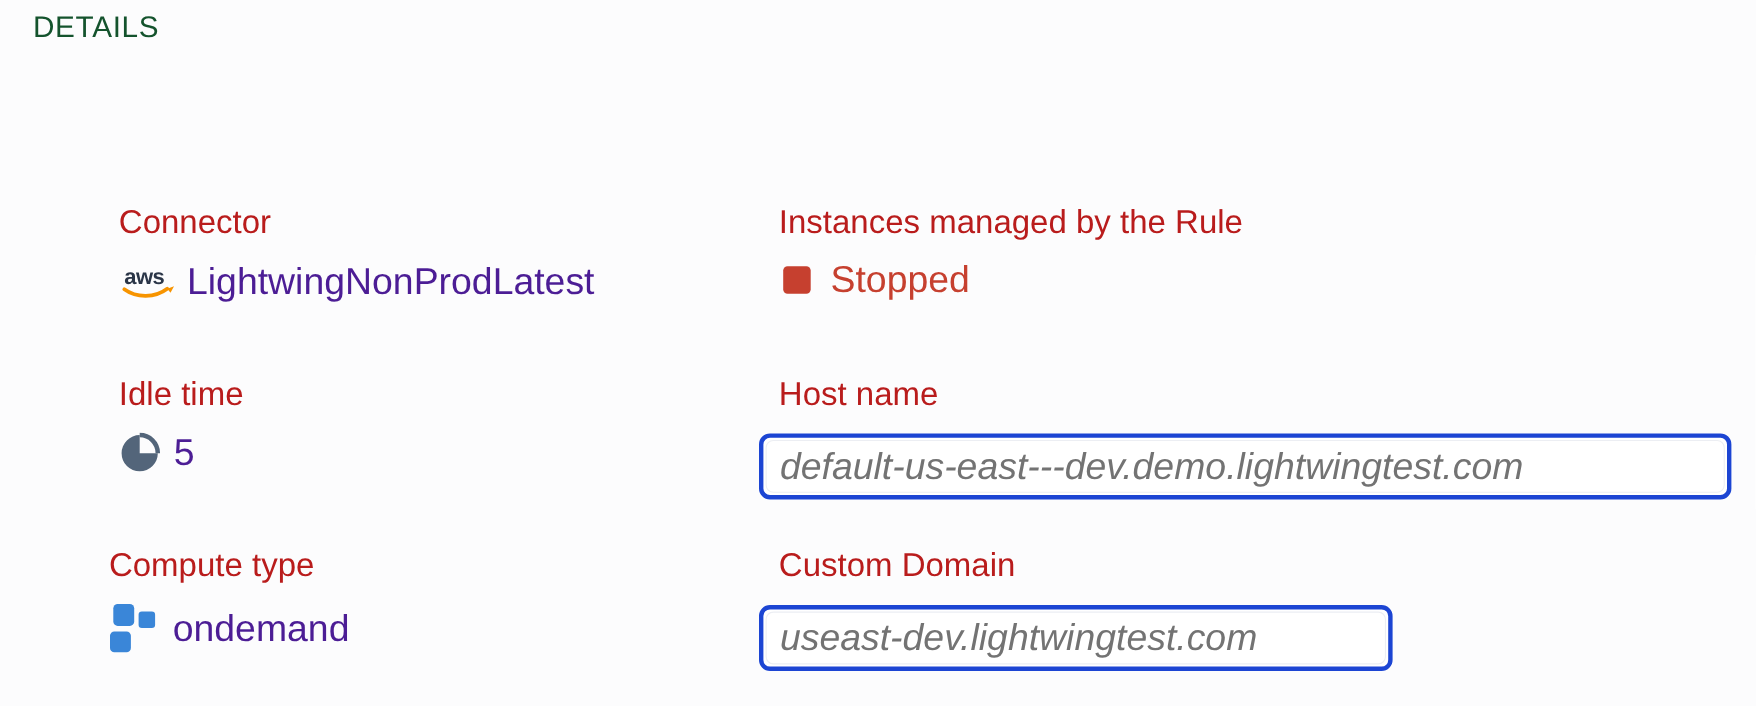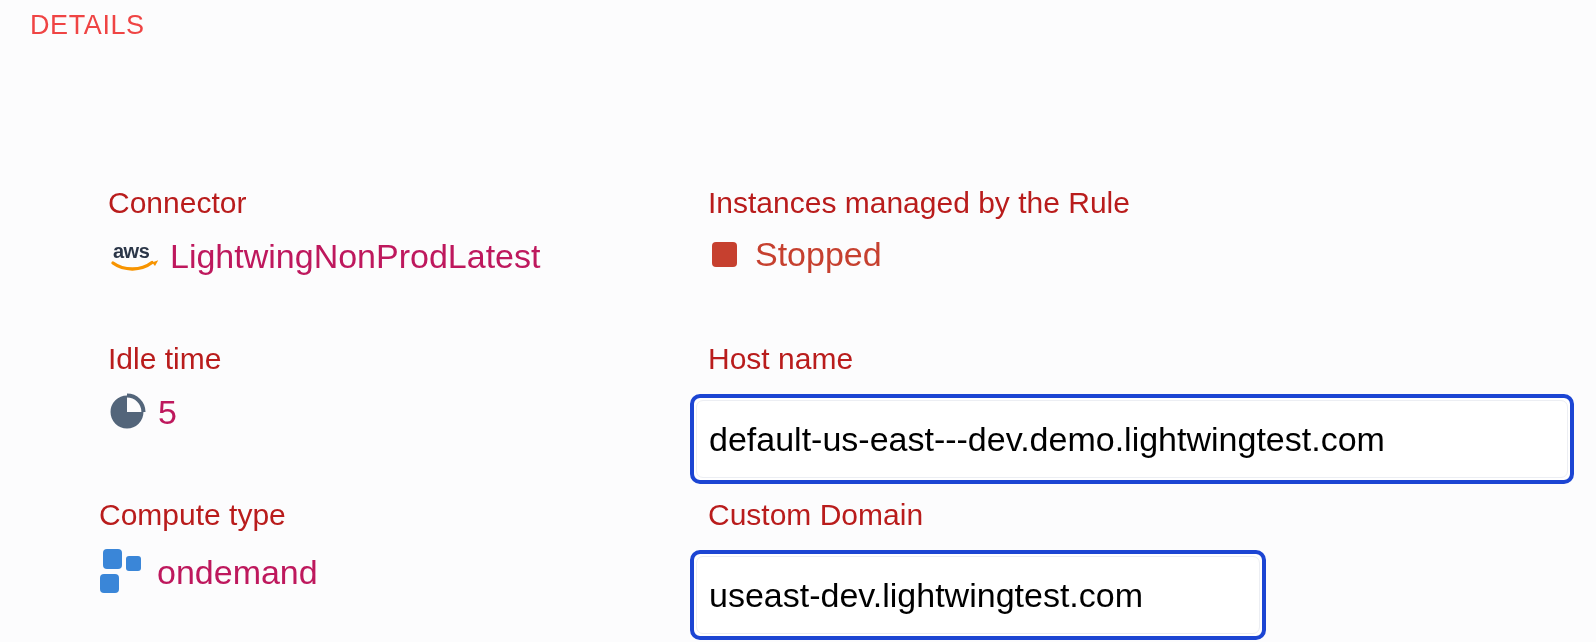--- a/index.html
+++ b/index.html
@@ -6,26 +6,26 @@
   .canvas {
     position:relative;
     width:1596px; height:642px;
     background:#fcfcfd;
     overflow:hidden;
     font-family:"Liberation Sans","DejaVu Sans",sans-serif;
   }
   .details-title {
     position:absolute; left:30px; top:10px;
     font-size:27px; font-weight:500; letter-spacing:0.6px;
-    color:#ef4444;
+    color:#14532d;
   }
   .field { position:absolute; }
   .field .label { font-size:30px; color:#b91c1c; line-height:34px; }
   .value-row { display:flex; align-items:center; margin-top:16px; }
-  .value-text { font-size:34px; color:#be185d; line-height:40px; }
+  .value-text { font-size:34px; color:#4c1d95; line-height:40px; }
 
   .icon-wrap { display:inline-flex; align-items:center; justify-content:center; }
   .aws-wrap { width:52px; height:38px; margin-right:10px; }
   .pie-wrap { width:38px; height:38px; margin-right:12px; }
   .blocks-wrap { width:46px; height:47px; margin-right:12px; }
 
   
   .chip {
     display:inline-flex; align-items:center;
     background:#ffffff;
@@ -57,27 +57,28 @@
     background:#ffffff;
     padding:2px;
   }
   .link-box .link-inner {
     display:block;
     box-sizing:border-box;
     width:100%;
     border:1px solid #eceef3;
     border-radius:7px;
     background:#ffffff;
-    padding:17px 12px;
+    padding:2px 12px;
     font-size:34px; line-height:42px;
-    color:#000000;
+    color:#737373;
     text-decoration:none;
     white-space:nowrap;
     overflow:hidden;
     cursor:pointer;
+    font-style:italic;
   }
   .host-box { width:884px; }
   .custom-box { width:576px; }
 </style>
 </head>
 <body>
 
 <div class="canvas">
 
   <div class="details-title">DETAILS</div>

